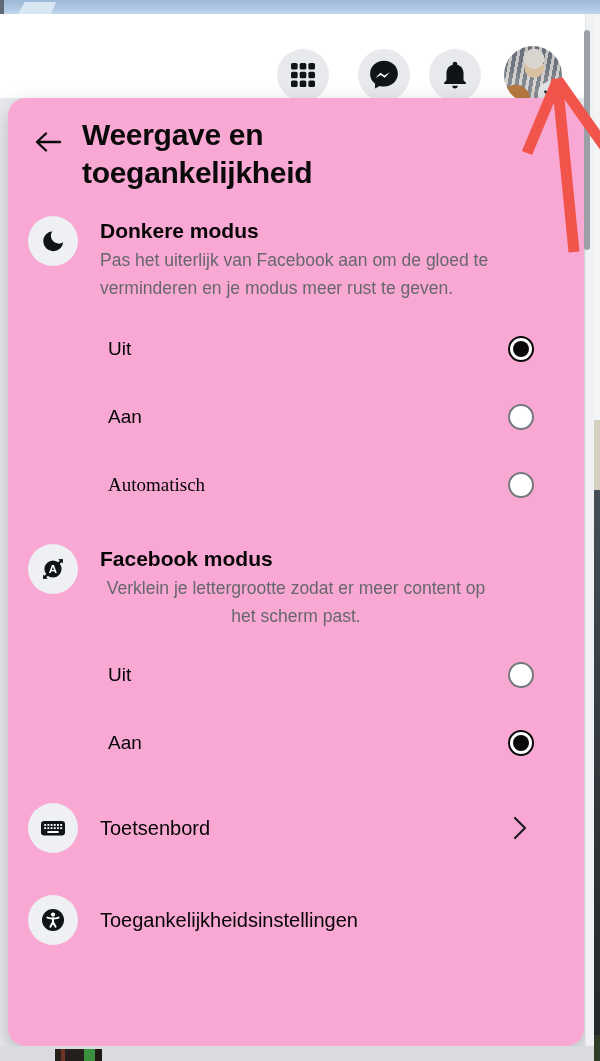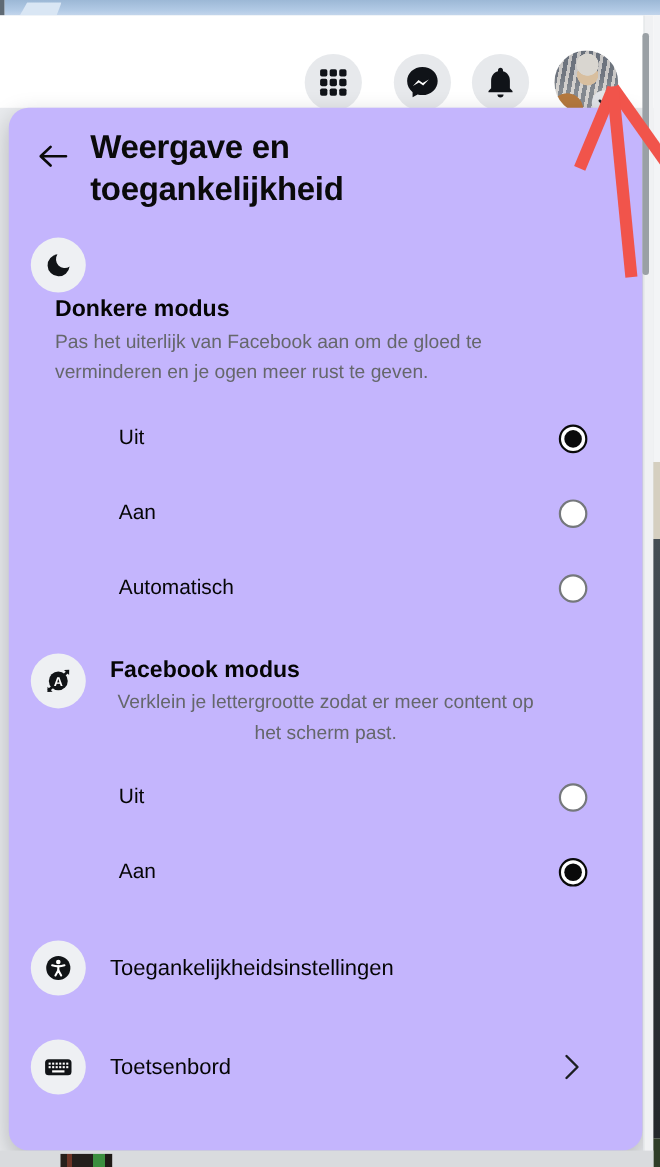--- a/index.html
+++ b/index.html
@@ -47,21 +47,21 @@
   }
   .avatar-chevron {
     position:absolute; left:538px; top:68px; width:23px; height:23px;
     border-radius:50%; background:#e2e4e8;
     display:flex; align-items:center; justify-content:center;
   }
 
   
   .panel {
     position:absolute; left:8px; top:98px; width:576px; height:948px;
-    background:#c4b5fd; border-radius:18px;
+    background:#f9a8d4; border-radius:18px;
     box-shadow:0 8px 22px rgba(0,0,0,.22);
     padding:18px 20px 0 20px;
   }
   .panel-header { display:flex; margin-bottom:24px; }
   .back-btn {
     width:36px; height:40px; margin-left:2px; margin-top:6px;
     display:flex; align-items:center; justify-content:center;
     border:none; background:none; cursor:pointer;
   }
   .page-title {
@@ -96,21 +96,21 @@
     content:""; position:absolute; inset:3px; border-radius:50%; background:#0a0a0a;
   }
 
   .link-row {
     display:flex; align-items:center; height:56px;
     padding-right:34px; cursor:pointer;
   }
   .link-label { margin-left:22px; font-size:20px; color:#050505; flex:1; }
 
   
-  .sec1-head { margin-bottom:0;flex-direction:column; }
+  .sec1-head { margin-bottom:0; }
   .row-uit1  { margin-top:24px; }
   .row-aan1  { margin-top:22px; }
   .row-auto  { margin-top:22px; padding-top:4px; padding-bottom:4px; }
   .sec2-head { margin-top:36px; }
   .row-uit2  { margin-top:22px; }
   .row-aan2  { margin-top:22px; }
   .link-kbd  { margin-top:34px; }
   .link-acc  { margin-top:36px; }
 
   
@@ -210,37 +210,37 @@
   </div>
 
   <div class="section-head sec1-head">
     <div class="icon-circle">
       <svg width="28" height="28" viewBox="0 0 24 24">
         <path fill="#111417" d="M20.8 13.1A8.6 8.6 0 1 1 11.4 3.6a6.8 6.8 0 0 0 9.4 9.5z"></path>
       </svg>
     </div>
     <div class="section-texts">
       <div class="section-title">Donkere modus</div>
-      <div class="section-desc">Pas het uiterlijk van Facebook aan om de gloed te verminderen en je ogen meer rust te geven.</div>
+      <div class="section-desc">Pas het uiterlijk van Facebook aan om de gloed te verminderen en je modus meer rust te geven.</div>
     </div>
   </div>
 
   <div class="opt-row simple row-uit1">
     <span class="opt-label">Uit</span>
     <span class="radio selected"></span>
   </div>
 
   <div class="opt-row simple row-aan1">
     <span class="opt-label">Aan</span>
     <span class="radio"></span>
   </div>
 
   <div class="opt-row row-auto">
     <span>
-      <span class="opt-label" style="display:block; line-height:30px;">Automatisch</span>
+      <span class="opt-label" style="display:block; line-height:30px;font-family:Liberation Serif, serif;">Automatisch</span>
     </span>
     <span class="radio"></span>
   </div>
 
   <div class="section-head sec2-head">
     <div class="icon-circle">
       <svg width="28" height="28" viewBox="0 0 28 28">
         <circle cx="14" cy="14" r="8.6" fill="#111417"></circle>
         <text x="14" y="18.2" text-anchor="middle" font-family="Liberation Sans, sans-serif" font-size="11.5" font-weight="bold" fill="#ffffff">A</text>
         <path d="M19.5 8.5 23 5.2" stroke="#111417" stroke-width="2.4" fill="none"></path>
@@ -256,33 +256,20 @@
   </div>
 
   <div class="opt-row simple row-uit2">
     <span class="opt-label">Uit</span>
     <span class="radio"></span>
   </div>
 
   <div class="opt-row simple row-aan2">
     <span class="opt-label">Aan</span>
     <span class="radio selected"></span>
-  </div>
-
-  <div class="link-row link-acc">
-    <div class="icon-circle">
-      <svg width="30" height="30" viewBox="0 0 30 30">
-        <circle cx="15" cy="15" r="11" fill="#111417"></circle>
-        <circle cx="15" cy="9.6" r="2.1" fill="#ffffff"></circle>
-        <path d="M9.4 12.6c3.6 1.2 7.6 1.2 11.2 0" stroke="#ffffff" stroke-width="1.9" fill="none" stroke-linecap="round"></path>
-        <path d="M15 13.4v3.6" stroke="#ffffff" stroke-width="1.9" stroke-linecap="round"></path>
-        <path d="M15 17 12.4 21.8 M15 17l2.6 4.8" stroke="#ffffff" stroke-width="1.9" fill="none" stroke-linecap="round"></path>
-      </svg>
-    </div>
-    <span class="link-label">Toegankelijkheidsinstellingen</span>
   </div>
 
   <div class="link-row link-kbd">
     <div class="icon-circle">
       <svg width="30" height="30" viewBox="0 0 30 30">
         <rect x="3" y="8" width="24" height="14.5" rx="3.2" fill="#111417"></rect>
         <g fill="#ffffff">
           <rect x="6.2" y="11" width="1.9" height="1.9"></rect>
             <rect x="9.4" y="11" width="1.9" height="1.9"></rect>
             <rect x="12.6" y="11" width="1.9" height="1.9"></rect>
@@ -300,20 +287,33 @@
       </svg>
     </div>
     <span class="link-label">Toetsenbord</span>
     <span>
       <svg width="20" height="28" viewBox="0 0 20 28">
         <polyline points="5,4 15,14 5,24" fill="none" stroke="#1c1e21" stroke-width="2.2" stroke-linecap="round" stroke-linejoin="round"></polyline>
       </svg>
     </span>
   </div>
 
+  <div class="link-row link-acc">
+    <div class="icon-circle">
+      <svg width="30" height="30" viewBox="0 0 30 30">
+        <circle cx="15" cy="15" r="11" fill="#111417"></circle>
+        <circle cx="15" cy="9.6" r="2.1" fill="#ffffff"></circle>
+        <path d="M9.4 12.6c3.6 1.2 7.6 1.2 11.2 0" stroke="#ffffff" stroke-width="1.9" fill="none" stroke-linecap="round"></path>
+        <path d="M15 13.4v3.6" stroke="#ffffff" stroke-width="1.9" stroke-linecap="round"></path>
+        <path d="M15 17 12.4 21.8 M15 17l2.6 4.8" stroke="#ffffff" stroke-width="1.9" fill="none" stroke-linecap="round"></path>
+      </svg>
+    </div>
+    <span class="link-label">Toegankelijkheidsinstellingen</span>
+  </div>
+
 </div>
 
 <div class="scroll-track"></div>
 <div class="scroll-thumb"></div>
 <div class="edge-strip edge-top"></div>
 <div class="edge-strip edge-beige"></div>
 <div class="edge-strip edge-dark"></div>
 <div class="edge-strip edge-green"></div>
 
 <div class="below-panel"></div>

